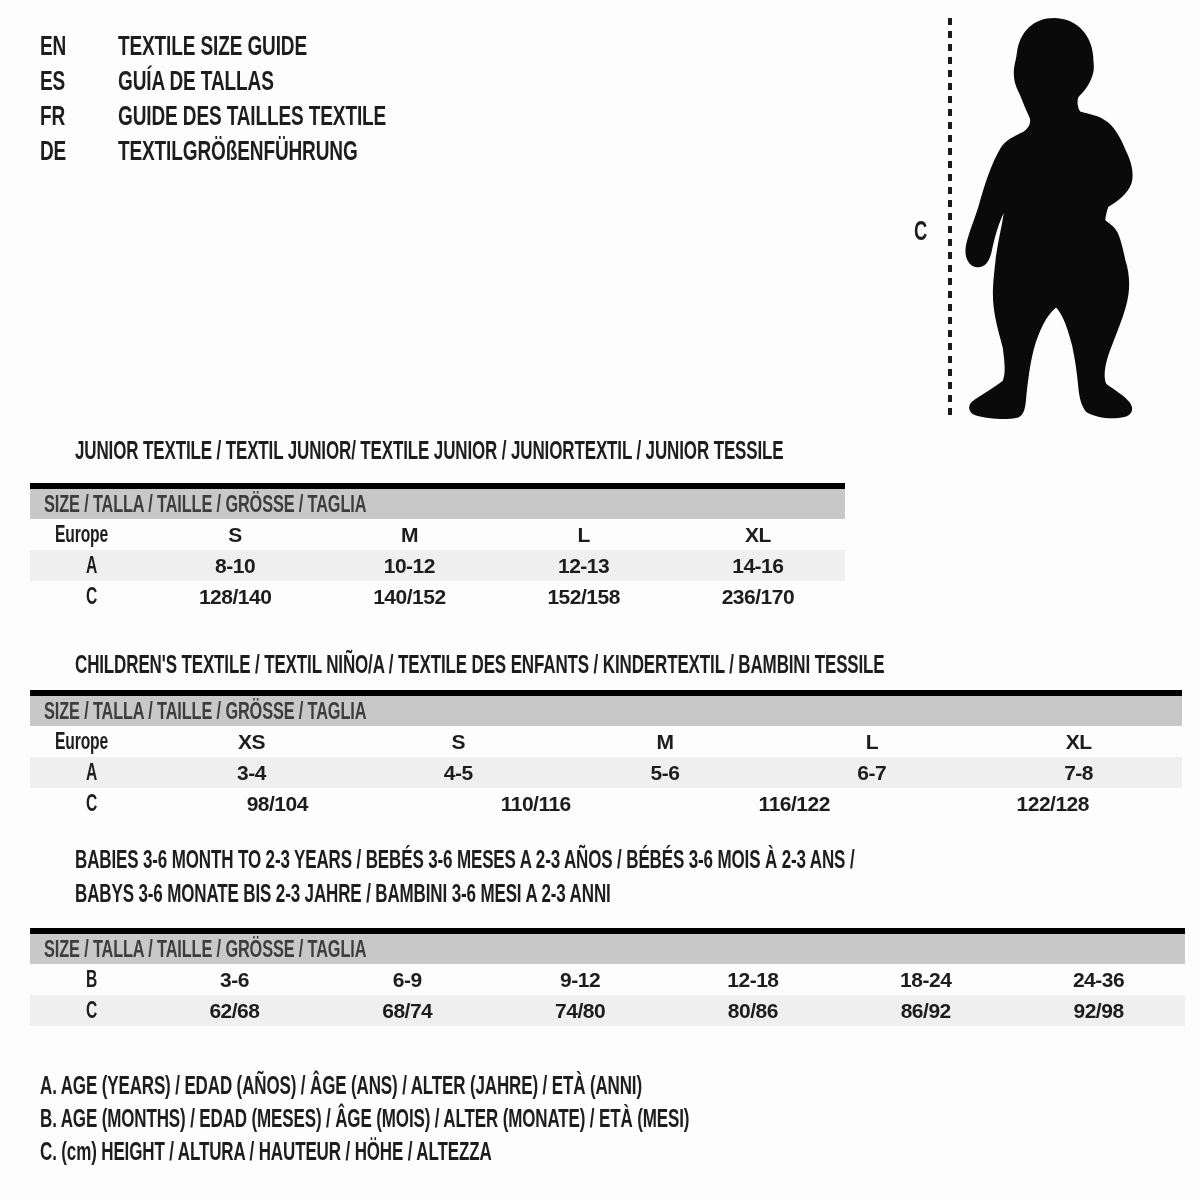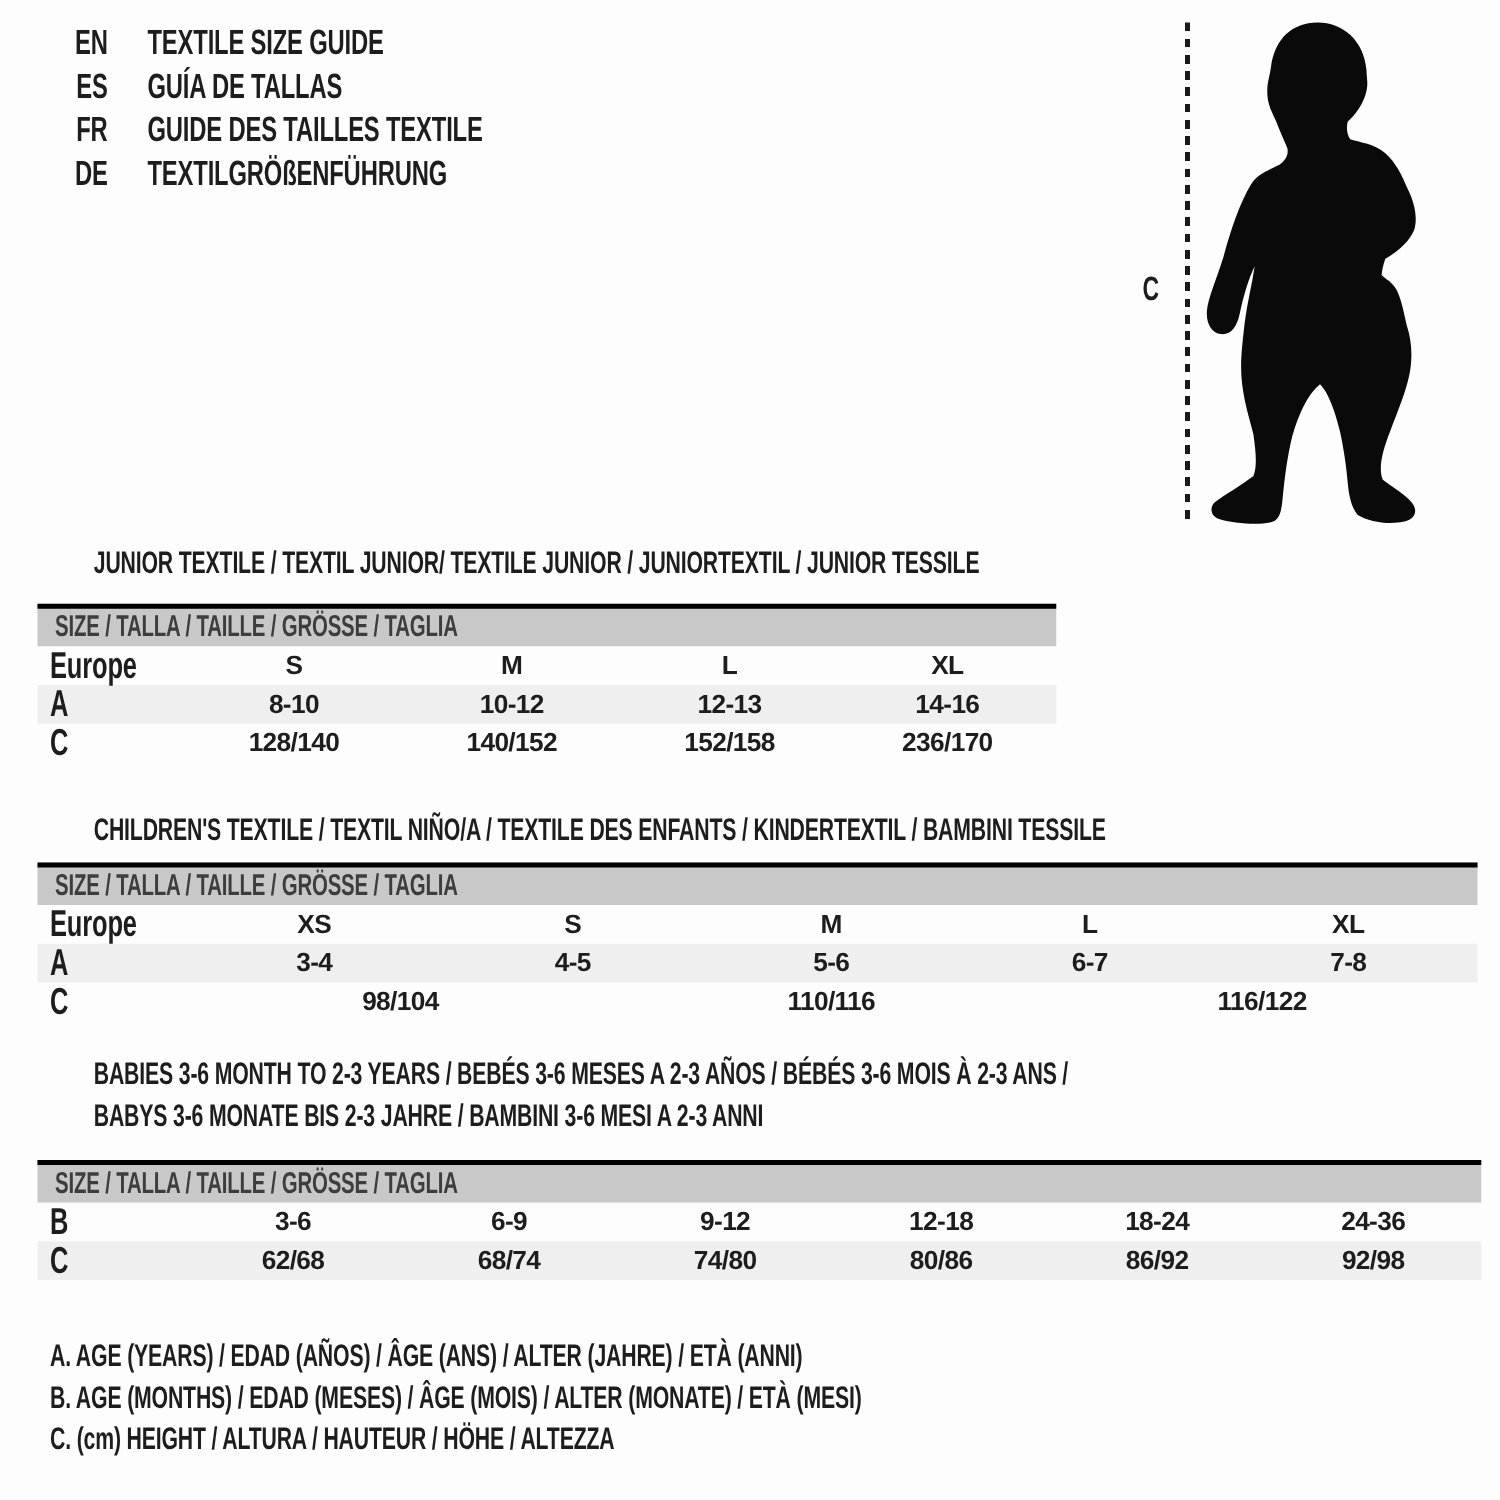--- a/index.html
+++ b/index.html
@@ -16,45 +16,45 @@
   
   .cond{
     display:inline-block;
     transform:scaleX(0.68);
     transform-origin:0 50%;
     white-space:nowrap;
     letter-spacing:-0.2px;
   }
 
   
-  .lang-list{position:absolute;top:16px;left:40px;text-align:center;}
+  .lang-list{position:absolute;top:28px;left:40px;}
   .lang-row{display:flex;align-items:center;height:35px;font-size:28px;}
   .lang-code{width:78px;flex:0 0 78px;}
 
   
   .c-label{position:absolute;left:914px;top:216px;font-size:27px;}
   .dash-line{
     position:absolute;left:948px;top:18px;width:4px;height:400px;
     background:repeating-linear-gradient(to bottom,#1a1a1a 0 7px,transparent 7px 13px);
   }
   .toddler{position:absolute;left:963px;top:15px;width:177px;height:407px;}
 
   
   .sec-title{position:absolute;left:37px;font-size:25px;line-height:28px;margin-left:38px;}
 
   
   .tbl{position:absolute;left:30px;font-size:21px;}
   .bar{
     height:30px;line-height:30px;
-    background:#c8c8c8;border-top:4px solid #000000;
+    background:#c8c8c8;border-top:6px solid #000000;
     color:#3d3d3d;padding-left:14px;font-size:24px;
   }
   .trow{display:flex;height:31px;line-height:31px;align-items:center;}
   .trow.shaded{background:#efefef;}
-  .c0{width:118px;flex:0 0 118px;padding-left:10px;box-sizing:border-box;font-size:30px;}
+  .c0{width:118px;flex:0 0 118px;padding-left:10px;box-sizing:border-box;font-size:23px;text-align:center;}
   .cd{flex:1;text-align:center;letter-spacing:-0.5px;}
 
   
   .legend{position:absolute;left:40px;top:1069px;}
   .legend-line{height:33px;line-height:33px;font-size:25px;}
 </style>
 </head>
 <body>
 
 <div class="canvas">
@@ -176,20 +176,21 @@
       <span class="cd">4-5</span>
       <span class="cd">5-6</span>
       <span class="cd">6-7</span>
       <span class="cd">7-8</span>
     </div>
     <div class="trow">
       <span class="c0"><span class="cond">C</span></span>
       <span class="cd">98/104</span>
       <span class="cd">110/116</span>
       <span class="cd">116/122</span>
+      <span class="cd">122/128</span>
     </div>
   </div>
 
   <div class="sec-title" style="top:845px">
     <span class="cond">BABIES 3-6 MONTH TO 2-3 YEARS / BEBÉS 3-6 MESES A 2-3 AÑOS / BÉBÉS 3-6 MOIS À 2-3 ANS /</span>
   </div>
   <div class="sec-title" style="top:879px">
     <span class="cond">BABYS 3-6 MONATE BIS 2-3 JAHRE / BAMBINI 3-6 MESI A 2-3 ANNI</span>
   </div>
   <div class="tbl" style="top:928px;width:1155px;">

